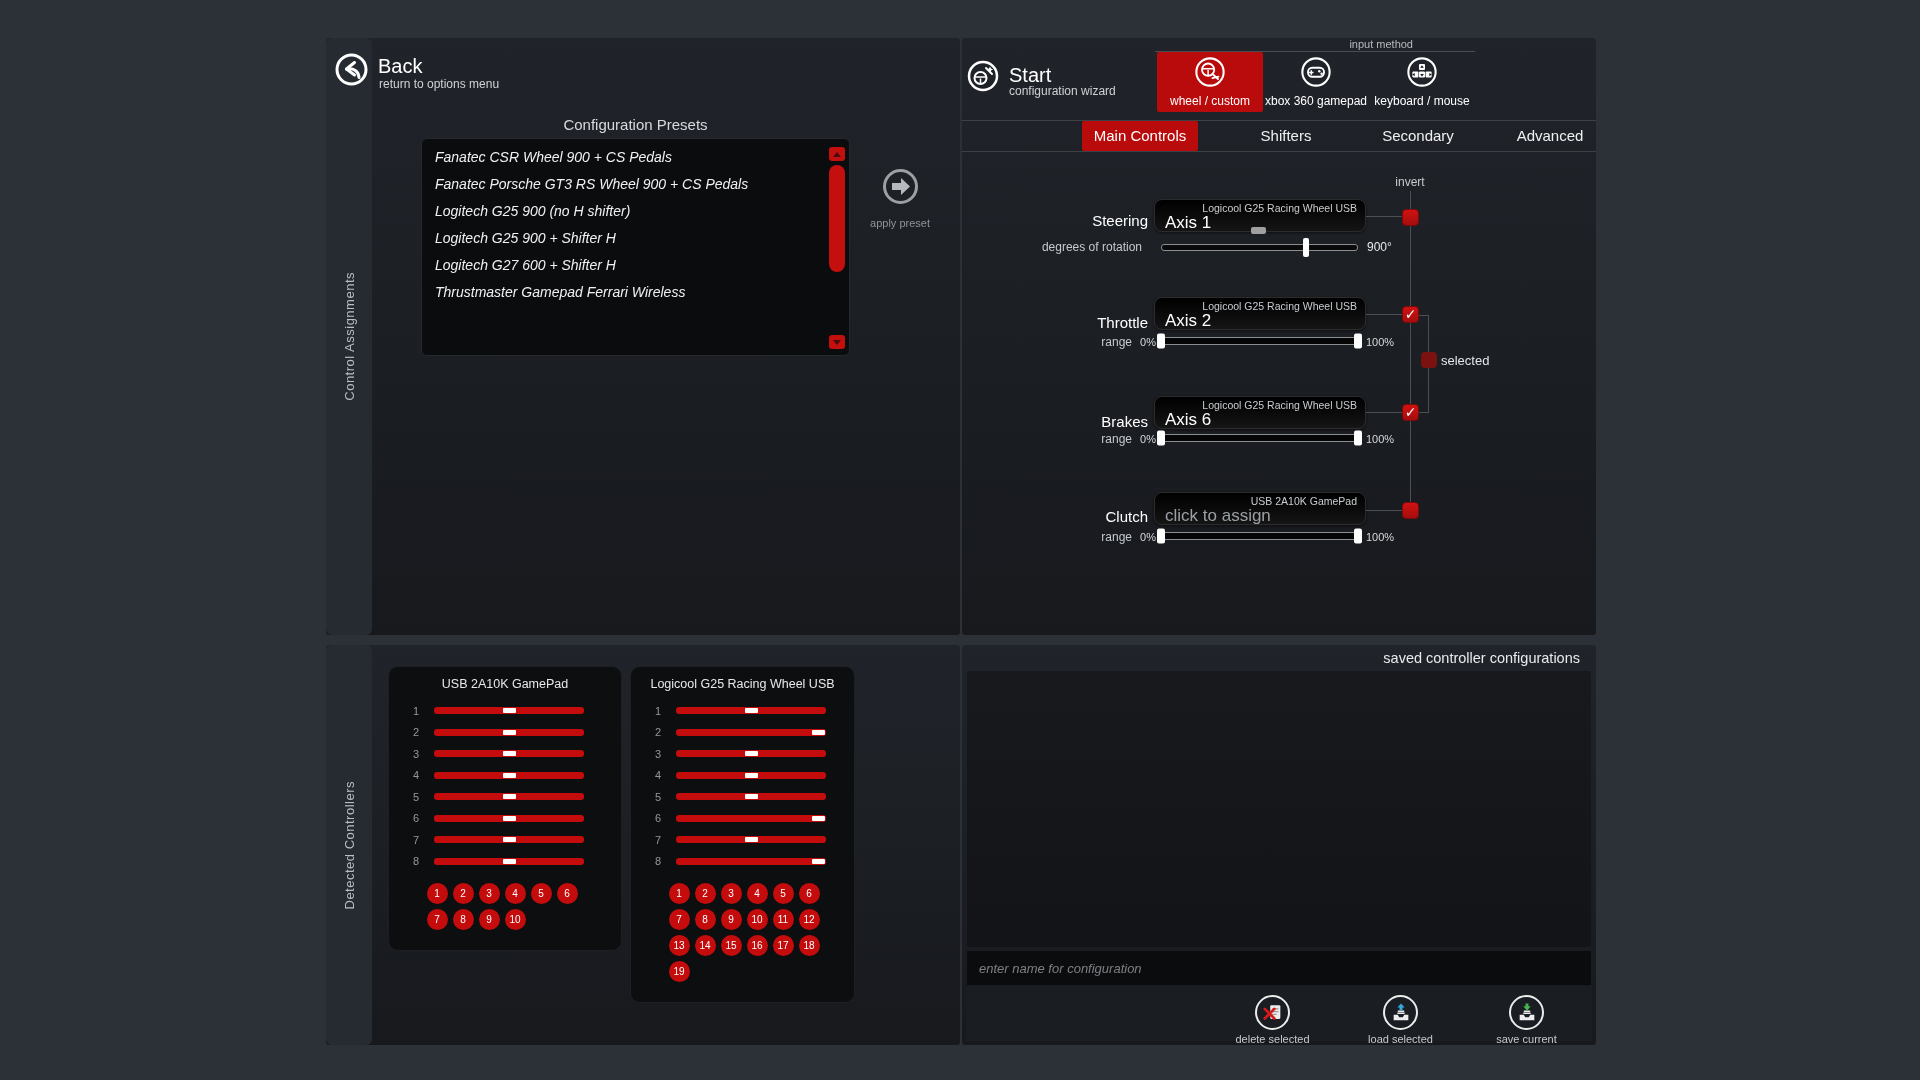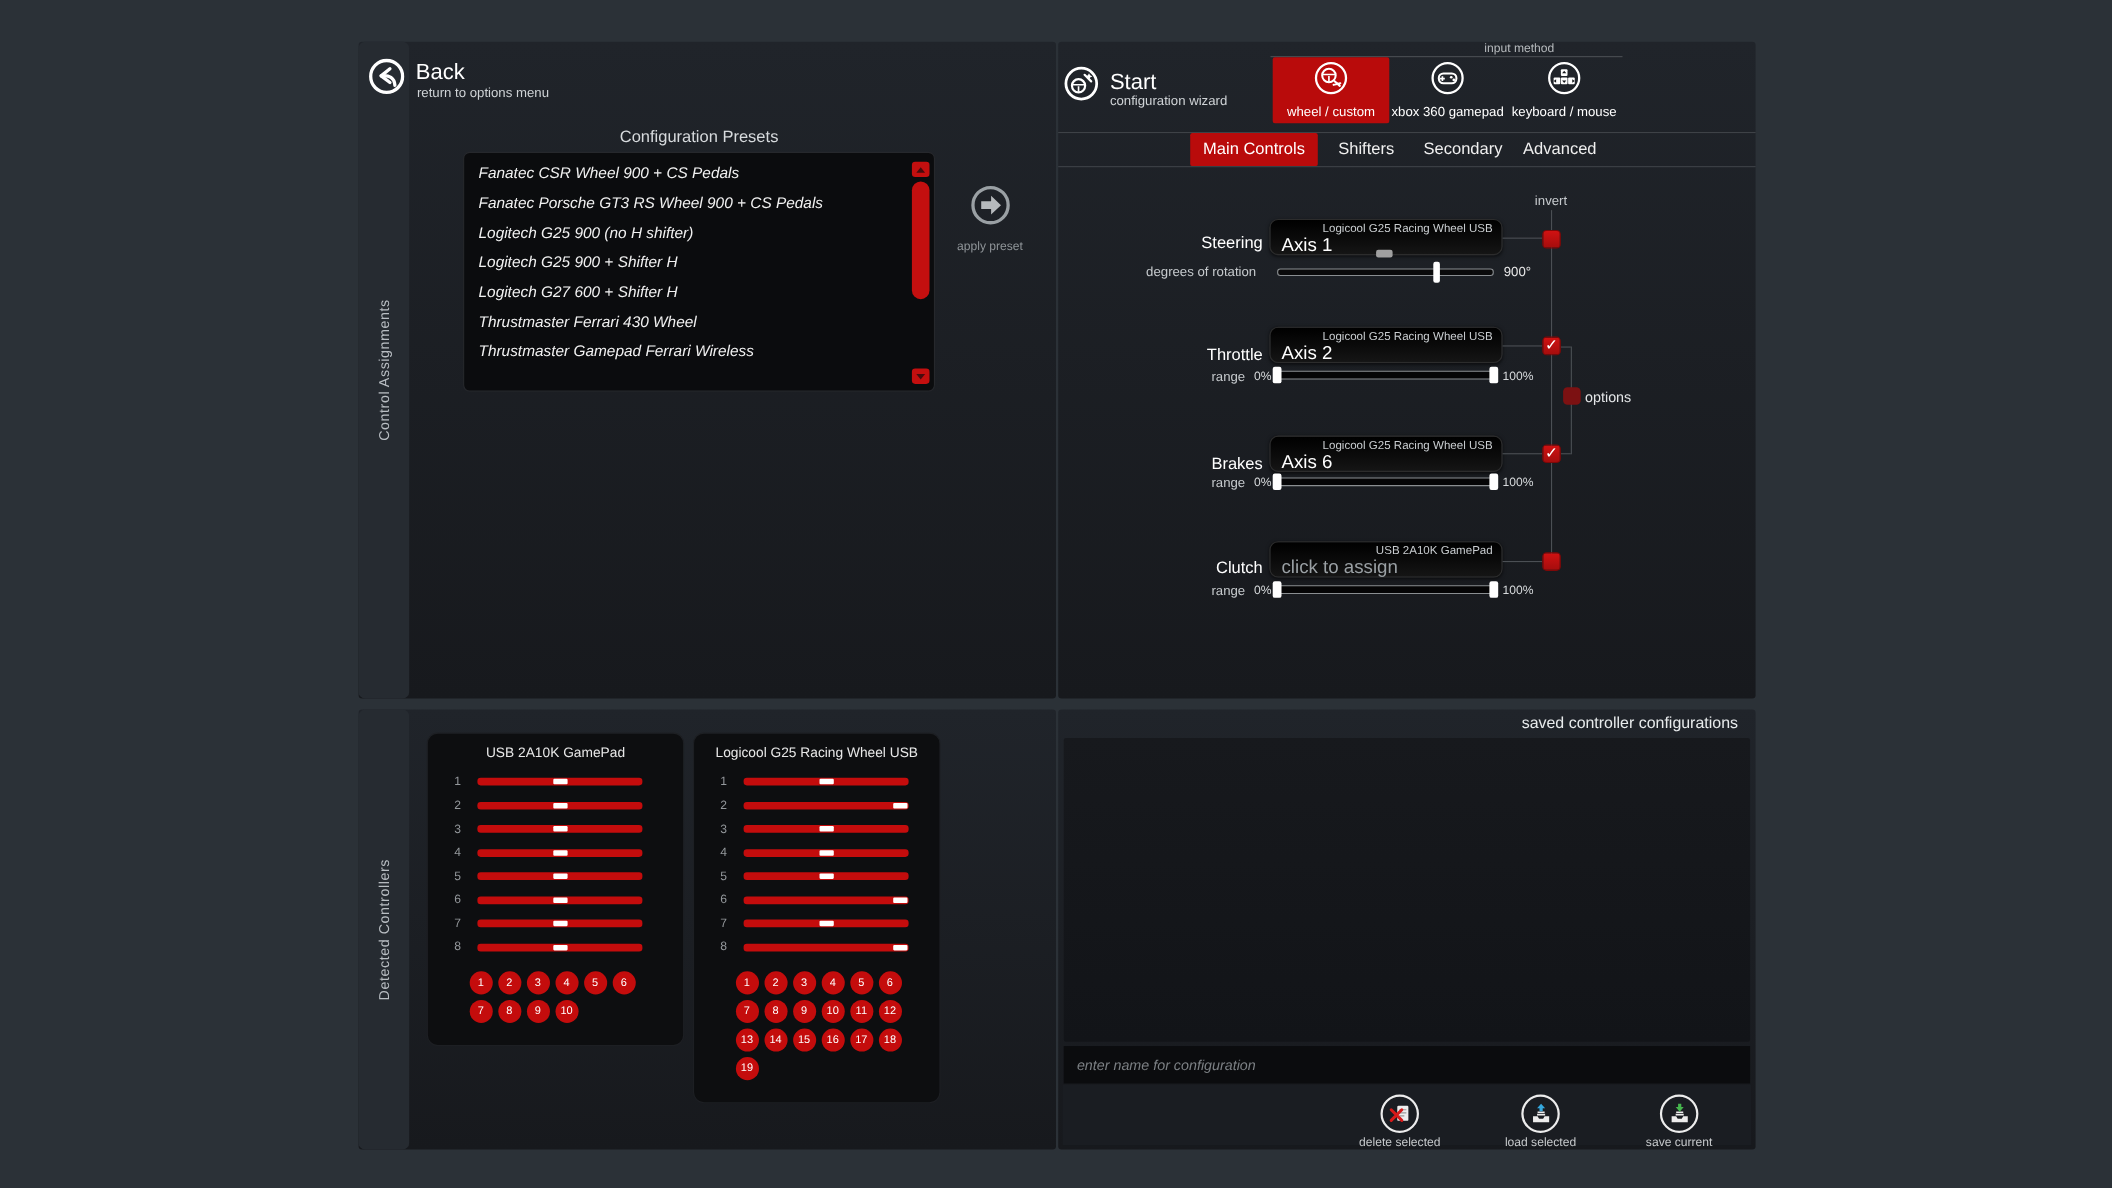--- a/index.html
+++ b/index.html
@@ -41,21 +41,21 @@
   .apply-wrap { text-align:center; }
   .apply-label { margin-top:8px; font-size:11px; color:#8f9498; }
 
   
   .im-label { font-size:11px; color:#b6babd; text-align:right; }
   .thin-line { background:#4a4e53; }
   .methods { display:flex; }
   .method-tab { width:106px; display:flex; flex-direction:column; align-items:center; justify-content:flex-end; padding-bottom:4px; border-radius:2px; }
   .method-tab.active { background:#b90b0b; }
   .method-tab .mlabel { font-size:12px; color:#fff; margin-top:2px; white-space:nowrap; }
-  .subtabs { display:flex; }
+  .subtabs { display:flex;gap:44px; }
   .subtab { height:30px; line-height:30px; text-align:center; font-size:15px; color:#f0f0f0; width:88px; }
   .subtab.active { width:116px; background:#b90b0b; border-radius:2px; color:#fff; }
 
   .ctl-label { font-size:15px; color:#fff; text-align:right; white-space:nowrap; }
   .assign-box { width:212px; height:33px; background:linear-gradient(180deg,#000 0%,#0b0b0b 55%,#151515 100%);
                 border:1px solid #2c2c2c; border-radius:8px; box-shadow:0 1px 3px rgba(0,0,0,.55); }
   .assign-device { text-align:right; font-size:10.5px; color:#c9cdd0; margin:2px 8px 0 0; white-space:nowrap; }
   .assign-value { font-size:17px; color:#fff; margin-left:10px; line-height:17px; white-space:nowrap; }
   .assign-value.unassigned { color:#9aa0a4; }
   .hline { background:#4b4f54; height:1px; }
@@ -120,21 +120,20 @@
 
   <div class="abs presets-title" style="left:95px;top:78px;width:429px;">Configuration Presets</div>
 
   <div class="abs preset-box" style="left:95px;top:100px;width:429px;height:218px;">
     <div id="preset-list">
         <div class="preset-item">Fanatec CSR Wheel 900 + CS Pedals</div>
         <div class="preset-item">Fanatec Porsche GT3 RS Wheel 900 + CS Pedals</div>
         <div class="preset-item">Logitech G25 900 (no H shifter)</div>
         <div class="preset-item">Logitech G25 900 + Shifter H</div>
         <div class="preset-item">Logitech G27 600 + Shifter H</div>
-        <div class="preset-item">Thrustmaster Ferrari 430 Wheel</div>
         <div class="preset-item">Thrustmaster Gamepad Ferrari Wireless</div>
       </div>
     <div class="scrollbar">
       <div class="sb-btn up"></div>
       <div class="sb-thumb"></div>
       <div class="sb-btn down"></div>
     </div>
   </div>
 
   <div class="abs apply-wrap" style="left:524px;top:130px;width:100px;">
@@ -239,21 +238,21 @@
   <div class="abs range-track" style="left:196px;top:299px;width:203px;">
     <div class="range-handle min"></div>
     <div class="range-handle max"></div>
   </div>
   <div class="abs pct-label" style="left:404px;top:298px;">100%</div>
 
   <div class="abs hline" style="left:457px;top:277px;width:9px;"></div>
   <div class="abs vline" style="left:466px;top:277px;height:98px;"></div>
   <div class="abs hline" style="left:457px;top:374px;width:9px;"></div>
   <div class="abs combined-square" style="left:459px;top:314px;"></div>
-  <div class="abs combined-label" style="left:479px;top:315px;">options</div>
+  <div class="abs combined-label" style="left:479px;top:315px;">selected</div>
 
   <div class="abs ctl-label" style="left:0;top:375px;width:186px;">Brakes</div>
   <div class="abs assign-box" style="left:192px;top:358px;">
     <div class="assign-device">Logicool G25 Racing Wheel USB</div>
     <div class="assign-value">Axis 6</div>
   </div>
   <div class="abs hline" style="left:404px;top:374px;width:36px;"></div>
   <div class="abs invert-cb checked" style="left:440px;top:366px;"></div>
   <div class="abs small-label" style="left:0;top:394px;width:170px;">range</div>
   <div class="abs pct-label" style="left:172px;top:395px;width:22px;text-align:right;">0%</div>

